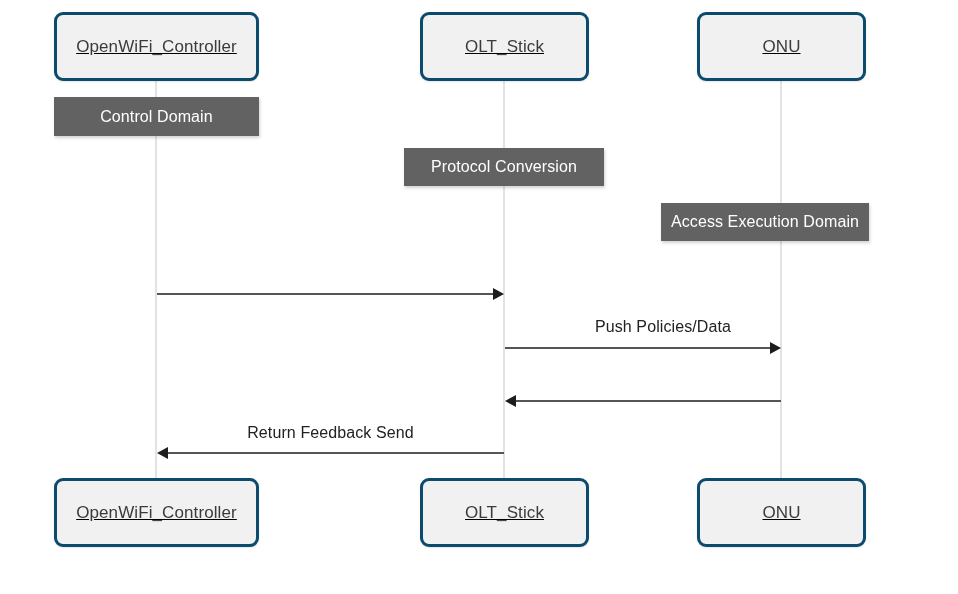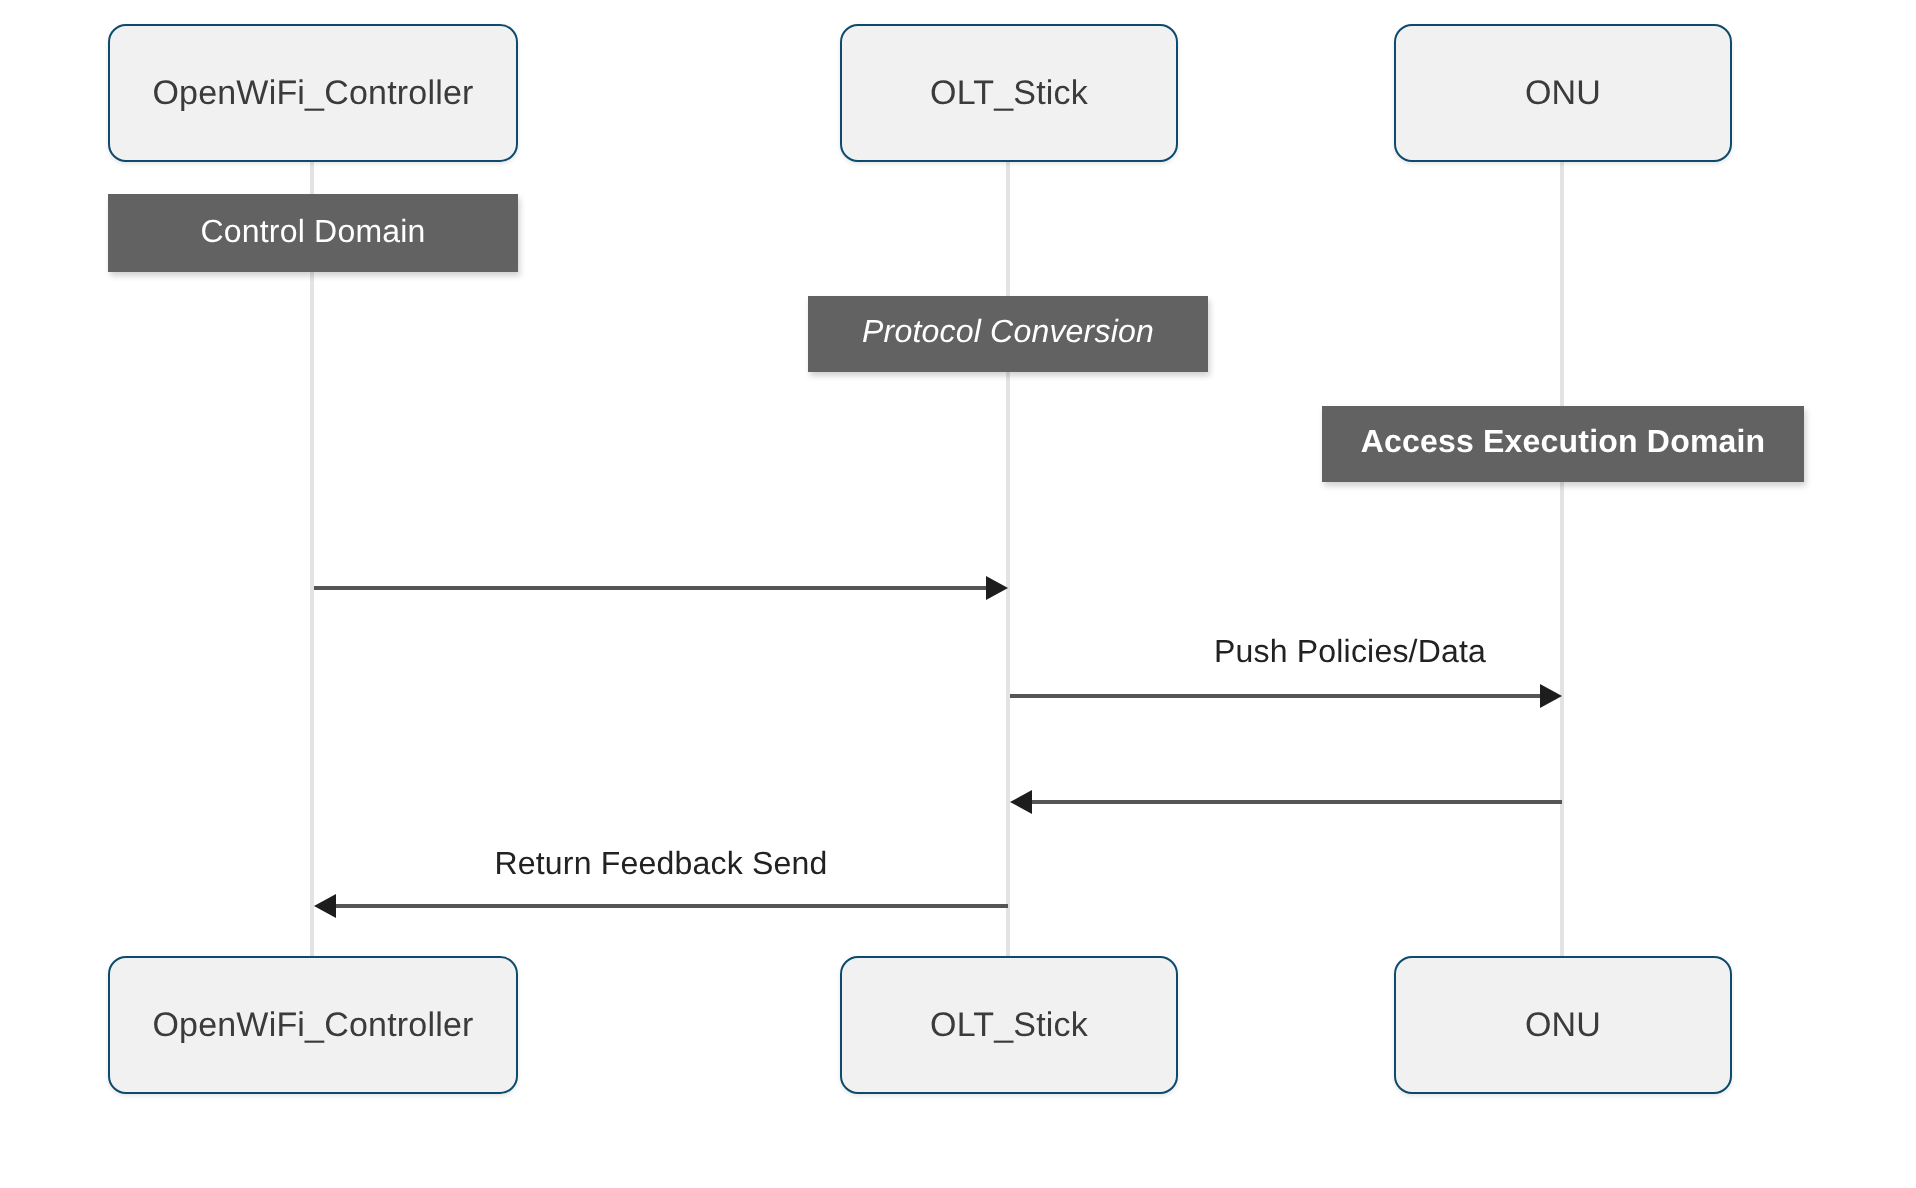--- a/index.html
+++ b/index.html
@@ -18,26 +18,27 @@
     height: 594px;
     background: #ffffff;
     overflow: hidden;
   }
 
   
   .participant-box {
     position: absolute;
     box-sizing: border-box;
     background: #f1f1f1;
-    border: 1px solid #0c4a6e;
+    border: 3px solid #0c4a6e;
     border-radius: 9px;
     box-shadow: 0 1px 2px rgba(0,0,0,0.10);
     display: flex;
     align-items: center;
     justify-content: center;
+    text-decoration: underline;
   }
   .participant-label {
     font-size: 17px;
     color: #3b3b3b;
     letter-spacing: 0.1px;
     white-space: nowrap;
   }
 
   
   .lifeline {
@@ -106,31 +107,31 @@
   <div class="participant-box" style="left:420px; top:12px; width:169px; height:69px;">
     <span class="participant-label">OLT_Stick</span>
   </div>
   <div class="participant-box" style="left:697px; top:12px; width:169px; height:69px;">
     <span class="participant-label">ONU</span>
   </div>
 
   <div class="domain-band" style="left:54px; top:97px; width:205px; height:39px;">
     <span class="domain-label">Control Domain</span>
   </div>
-  <div class="domain-band" style="left:404px; top:148px; width:200px; height:38px;font-style:italic;">
+  <div class="domain-band" style="left:404px; top:148px; width:200px; height:38px;">
     <span class="domain-label">Protocol Conversion</span>
   </div>
-  <div class="domain-band" style="left:661px; top:203px; width:241px; height:38px;font-weight:bold;">
+  <div class="domain-band" style="left:661px; top:203px; width:208px; height:38px;">
     <span class="domain-label">Access Execution Domain</span>
   </div>
 
   <div class="msg-line" style="left:157px; top:293px; width:338px;"></div>
   <div class="arrow-head right" style="left:493px; top:288px;"></div>
 
-  <div class="msg-label" style="left:505px; top:318px; width:316px;margin-left:12px;">Push Policies/Data</div>
+  <div class="msg-label" style="left:505px; top:318px; width:316px;">Push Policies/Data</div>
   <div class="msg-line" style="left:505px; top:347px; width:266px;"></div>
   <div class="arrow-head right" style="left:770px; top:342px;"></div>
 
   <div class="msg-line" style="left:515px; top:400px; width:266px;"></div>
   <div class="arrow-head left" style="left:505px; top:395px;"></div>
 
   <div class="msg-label" style="left:157px; top:424px; width:347px;">Return Feedback Send</div>
   <div class="msg-line" style="left:167px; top:452px; width:337px;"></div>
   <div class="arrow-head left" style="left:157px; top:447px;"></div>
 

